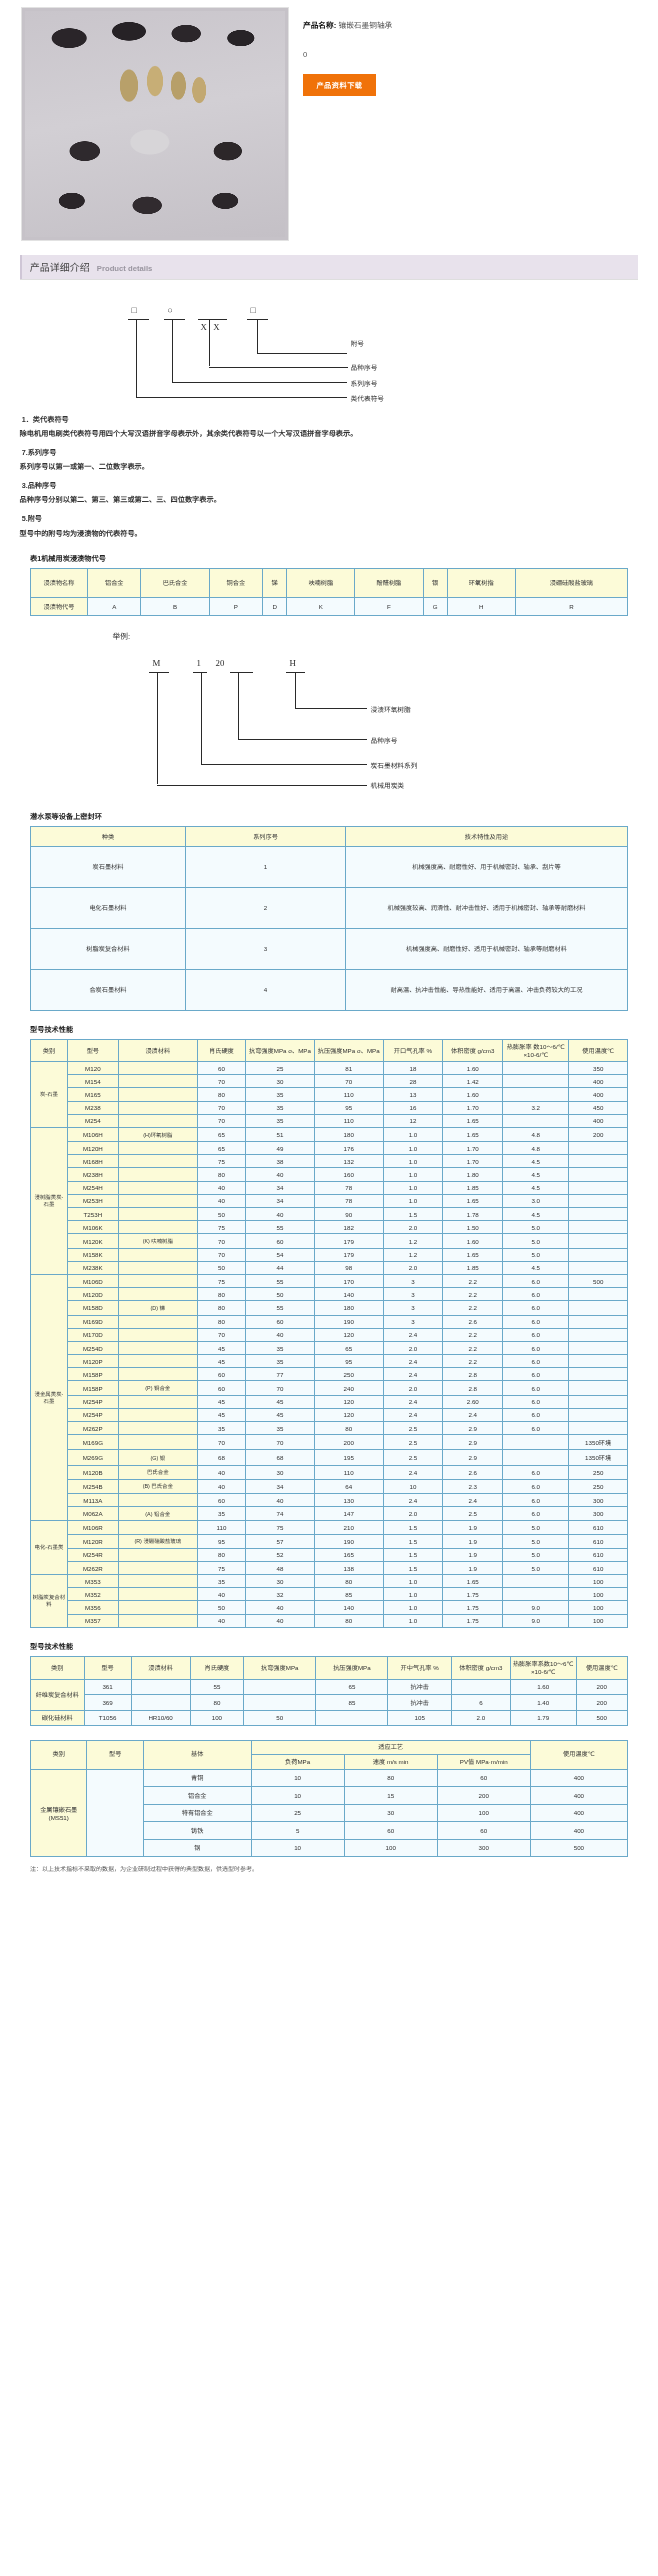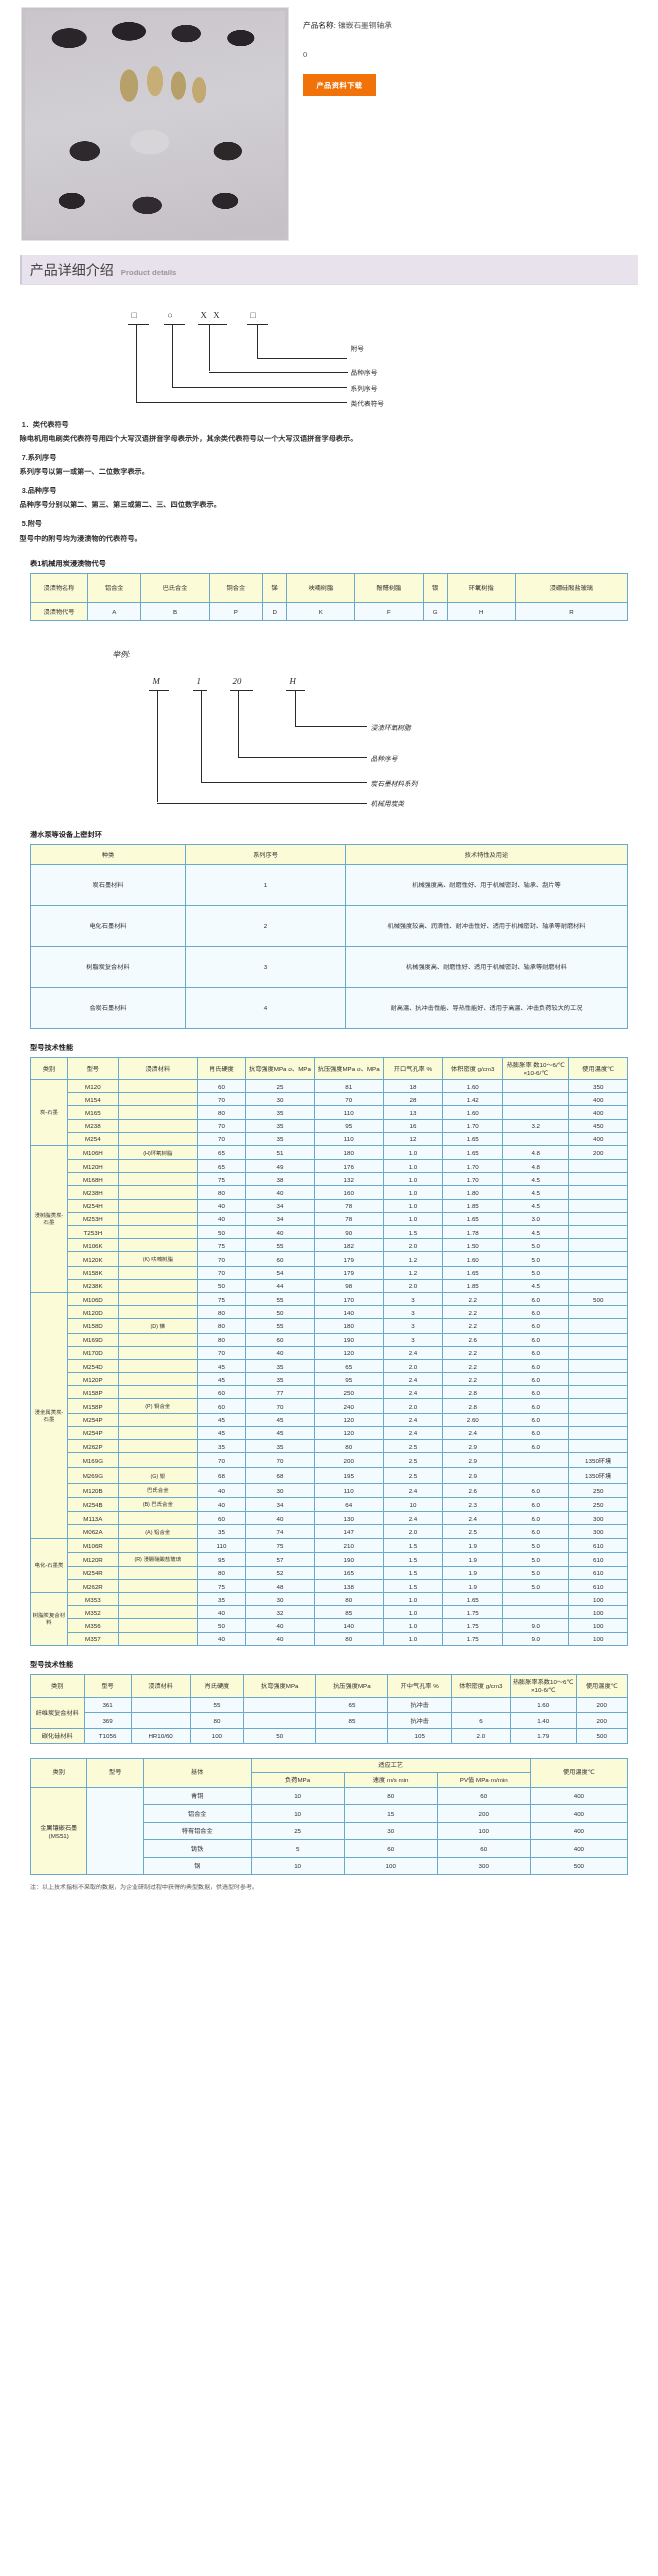--- a/index.html
+++ b/index.html
@@ -36,35 +36,35 @@
       radial-gradient(ellipse 36px 23px at 48% 58%, #d7d5d8 0 52%, transparent 56%),
       radial-gradient(ellipse 27px 17.5px at 23% 62%, #2e292d 0 55%, transparent 58%),
       radial-gradient(ellipse 25px 16.5px at 78% 62%, #2c2729 0 55%, transparent 58%),
       radial-gradient(ellipse 23px 14.4px at 18% 84%, #2a2529 0 55%, transparent 58%),
       radial-gradient(ellipse 26px 15.5px at 47% 86%, #312b2f 0 55%, transparent 58%),
       radial-gradient(ellipse 23px 14.4px at 77% 84%, #2b262a 0 55%, transparent 58%),
       linear-gradient(170deg,#c9c5cb 0%,#d2cfd4 45%,#c4c0c6 100%);
   }
   .prod-info { flex:1 1 auto; padding-top:11.3px; padding-right:24px; }
   .prod-line { font-size:7.7px; line-height:2.05; color:#555; }
-  .prod-line b { color:#111; font-weight:normal;text-align:right; }
+  .prod-line b { color:#111; font-weight:bold;text-align:right; }
   .prod-zero { font-size:7.7px; color:#555; margin:15.5px 0 15.5px 0; }
   .dl-btn {
     display:inline-block; background:#f07209; color:#fff;
     font-weight:bold; font-size:7.2px; letter-spacing:0.5px;
     padding:5.7px 13.4px; border:none; cursor:pointer;
   }
 
   
   .sec-head {
     margin:13.4px 0 0 19.6px; width:618px;
     background:#e8e2ec; border-left:2.1px solid #cfc6d6;
     padding:4.6px 8.2px;
   }
-  .sec-head .cn { font-size:14px; color:#444; }
+  .sec-head .cn { font-size:10px; color:#444; }
   .sec-head .en { font-size:7.7px; color:#9a96a0; margin-left:5.2px; font-weight:bold; }
   .sec-rule { width:618px; margin:0 0 0 19.6px; border-bottom:0.5px solid #dedede; height:0.5px; }
 
   
   .diagram { position:relative; margin:0 0 0 19.6px; }
   .d1 { height:129px; }
   .d2 { height:170px; }
   .sym { position:absolute; font-size:8.8px; color:#2a2a2a; font-family:"Liberation Serif",serif; }
   .vline { position:absolute; width:0.5px; background:#2a2a2a; }
   .hline { position:absolute; height:0.5px; background:#2a2a2a; }
@@ -140,21 +140,21 @@
     <span class="en">Product details</span>
   </div>
   <div class="sec-rule"></div>
 
   <div class="diagram d1">
 
     <div class="sym" style="left:112px;top:25px;">□</div>
     <div class="ulrule" style="left:108px;top:39px;width:21.6px;"></div>
     <div class="sym" style="left:148px;top:25px;">○</div>
     <div class="ulrule" style="left:144px;top:39px;width:21.6px;"></div>
-    <div class="sym" style="left:181px;top:25px;letter-spacing:2.1px;">X X</div>
+    <div class="sym" style="left:181px;top:42px;letter-spacing:2.1px;">X X</div>
     <div class="ulrule" style="left:178px;top:39px;width:29px;"></div>
     <div class="sym" style="left:231px;top:25px;">□</div>
     <div class="ulrule" style="left:227px;top:39px;width:21.6px;"></div>
 
     <div class="vline" style="left:237px;top:39px;height:34px;"></div>
     <div class="hline" style="left:237px;top:73px;width:90px;"></div>
     <div class="dlabel" style="left:331px;top:58px;">附号</div>
 
     <div class="vline" style="left:189px;top:39px;height:47px;"></div>
     <div class="hline" style="left:189px;top:87px;width:139px;"></div>
@@ -203,28 +203,28 @@
       <td>D</td>
       <td>K</td>
       <td>F</td>
       <td>G</td>
       <td>H</td>
       <td>R</td>
     </tr>
   </tbody>
     </table>
 
-  <div class="diagram d2" style="margin-top:25px;font-style:italic;">
+  <div class="diagram d2" style="margin-top:12px;">
     <div class="dlabel" style="left:93px;top:2.1px;font-size:7.7px;font-family:'Liberation Serif',serif;">举例:</div>
 
     <div class="sym" style="left:133px;top:30px;">M</div>
     <div class="ulrule" style="left:129px;top:44px;width:20.6px;"></div>
     <div class="sym" style="left:177px;top:30px;">1</div>
     <div class="ulrule" style="left:173px;top:44px;width:14.4px;"></div>
-    <div class="sym" style="left:213px;top:30px;">20</div>
+    <div class="sym" style="left:196px;top:30px;">20</div>
     <div class="ulrule" style="left:210px;top:44px;width:23px;"></div>
     <div class="sym" style="left:270px;top:30px;">H</div>
     <div class="ulrule" style="left:266px;top:44px;width:19.6px;"></div>
 
     <div class="vline" style="left:275px;top:44px;height:36px;"></div>
     <div class="hline" style="left:275px;top:80px;width:72px;"></div>
     <div class="dlabel" style="left:351px;top:76px;">浸渍环氧树脂</div>
 
     <div class="vline" style="left:218px;top:44px;height:67px;"></div>
     <div class="hline" style="left:218px;top:111px;width:129px;"></div>

